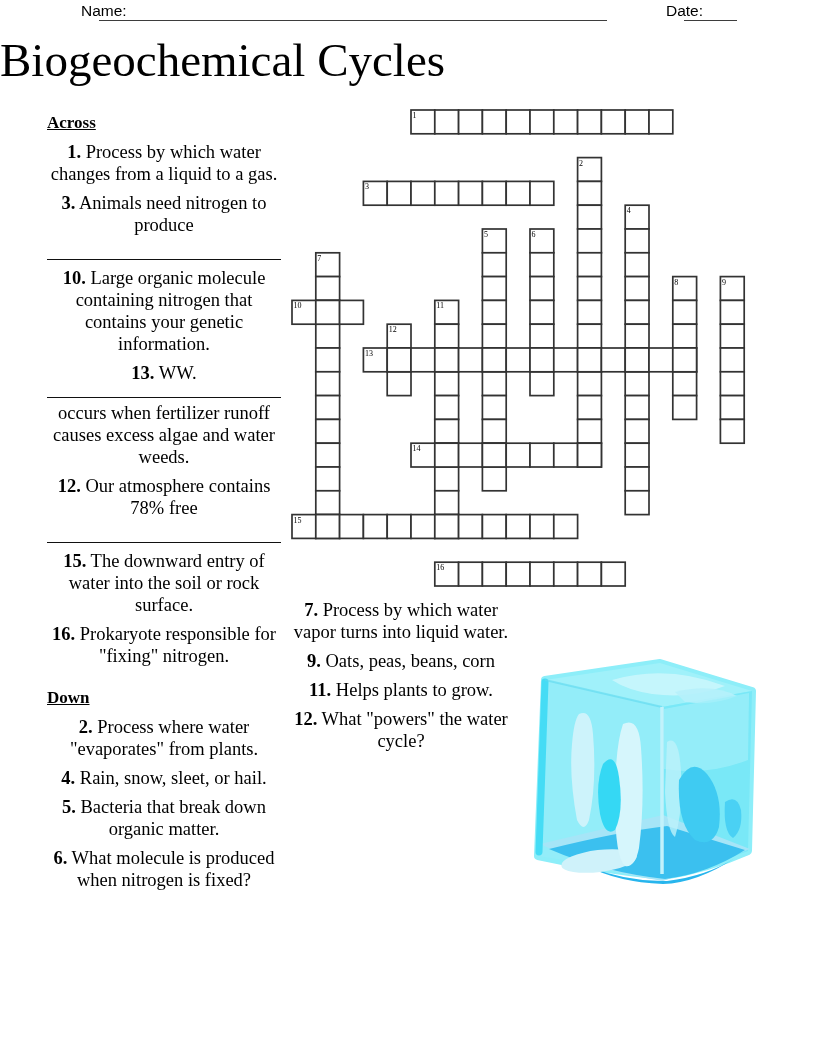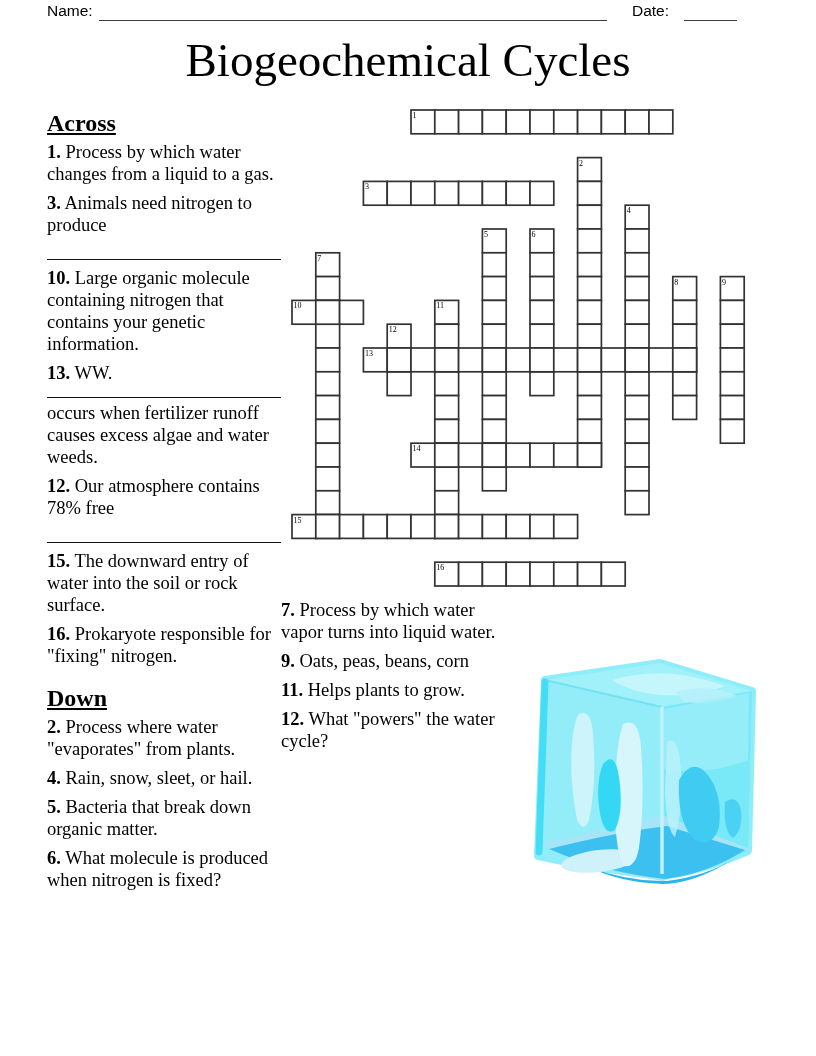--- a/index.html
+++ b/index.html
@@ -1,33 +1,33 @@
 <!DOCTYPE html>
 <html><head>
 <meta charset="utf-8">
 <style>
   html,body{margin:0;padding:0;background:#fff;}
   body{width:816px;height:1056px;overflow:hidden;position:relative;
        font-family:"Liberation Serif",serif;color:#000;}
 
   
-  .hdr-label{position:absolute;top:2px;font:15.5px/18px "Liberation Sans",sans-serif;color:#000;}
+  .hdr-label{position:absolute;top:2px;font:15.5px/18px "Liberation Sans",sans-serif;color:#000;margin-left:34px;}
   .hline{position:absolute;height:0;border-top:1.6px solid #3d3d3d;}
 
   
-  #title{position:absolute;left:0;top:32px;width:816px;text-align:center;
+  #title{position:absolute;left:0;top:32px;width:816px;text-align:left;
          font:400 47px/56px "Liberation Serif",serif;}
 
   
   .cluecol{position:absolute;font:18.5px/22px "Liberation Serif",serif;}
   #col-left{left:47px;top:112px;width:234px;}
   #col-mid{left:281px;top:599px;width:240px;}
-  .clue-heading{font-weight:bold;text-decoration:underline;margin:0 0 7px 0;font-size:24px;}
+  .clue-heading{font-weight:bold;text-decoration:underline;margin:0 0 7px 0;font-size:17px;}
   .clue-heading.down-h{margin-top:20px;}
-  p.clue{margin:0 0 7px 0;}
+  p.clue{margin:0 0 7px 0;text-align:center;}
   .cnum{font-weight:bold;}
   .blankline{display:block;height:23px;border-bottom:1.7px solid #111;}
   .blankline.tight{height:13px;margin-bottom:4px;}
   .blankrow{display:block;margin-top:2px;line-height:26px;}
   .blankshort{display:inline-block;width:163px;height:19px;border-bottom:1.7px solid #111;}
 
   
   #grid-svg{position:absolute;left:290px;top:108px;}
   .cw-cell{fill:#ffffff;stroke:#333333;stroke-width:1.7px;}
   .cw-num{font:8px "Liberation Serif",serif;fill:#000;}

